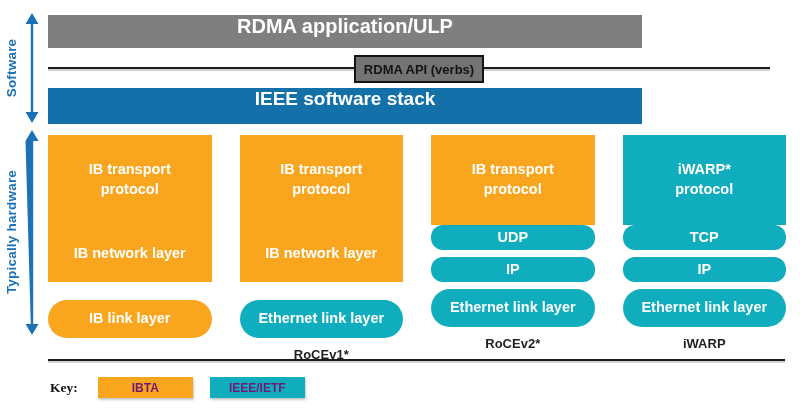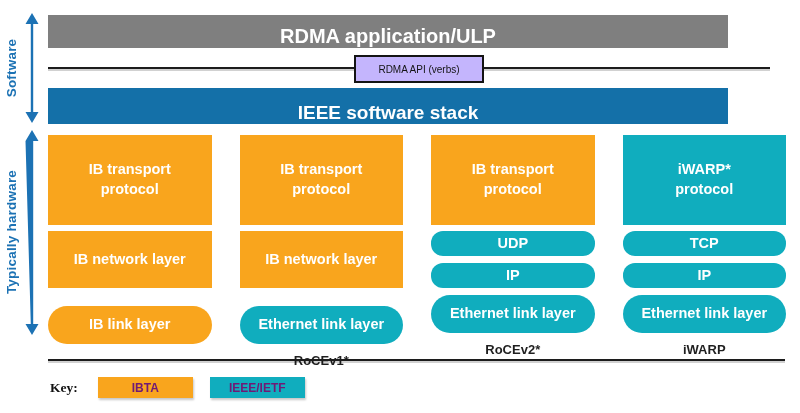--- a/index.html
+++ b/index.html
@@ -14,46 +14,46 @@
   .side-arrow{position:absolute;left:24px;}
   .side-label{
     position:absolute;
     font-weight:bold;font-size:13.5px;letter-spacing:.2px;
     color:var(--arrow);
     transform:translate(-50%,-50%) rotate(-90deg);
     white-space:nowrap;
   }
   
   .bar{
-    position:absolute;left:48px;width:680px;
+    position:absolute;left:48px;width:594px;
     color:#ffffff;font-weight:bold;
-    display:flex;align-items:flex-end;justify-content:center;
+    display:flex;align-items:flex-start;justify-content:center;
   }
   .bar.app{top:15px;height:33px;background:var(--gray);font-size:20px;}
   .bar.stack{top:88px;height:36px;background:var(--blue);font-size:19px;}
   
   .hline{position:absolute;height:2px;background:#1c1c1c;box-shadow:0 2px 0 rgba(0,0,0,0.18);}
   .hline.top{left:48px;top:67px;width:722px;}
   .hline.bottom{left:48px;top:359px;width:737px;}
   
   .api-box{
     position:absolute;left:354px;top:55px;width:126px;height:24px;
-    background:#c4b5fd;border:2px solid #141414;z-index:2;
+    background:#737373;border:2px solid #141414;z-index:2;
     display:flex;align-items:center;justify-content:center;
-    font-weight:normal;font-size:10px;color:#141414;
+    font-weight:bold;font-size:13px;color:#141414;
   }
   
   .columns{position:absolute;left:48px;top:135px;width:738px;display:flex;gap:28px;}
   .col{flex:1;display:flex;flex-direction:column;min-width:0;}
   .block{
     display:flex;align-items:center;justify-content:center;text-align:center;
     color:#ffffff;font-weight:bold;font-size:14.5px;line-height:1.35;
     white-space:pre-line;
   }
-  .block.tall{height:90px;margin-bottom:6px;}
+  .block.tall{height:90px;}
   .block.medium{height:57px;margin-bottom:18px;}
   .block.small{height:25px;margin-bottom:7px;border-radius:12px;}
   .block.short{height:38px;border-radius:19px;}
   .block.ibta{background:var(--ibta);}
   .block.ieee{background:var(--ieee);}
   .col-name{margin-top:9px;text-align:center;font-weight:bold;font-size:13px;color:#1f1f1f;}
   
   .key-row{position:absolute;left:50px;top:377px;display:flex;align-items:center;}
   .key-label{font-weight:bold;font-size:13.5px;color:#111111;margin-right:20px;font-family:Liberation Serif, serif;}
   .key-box{

